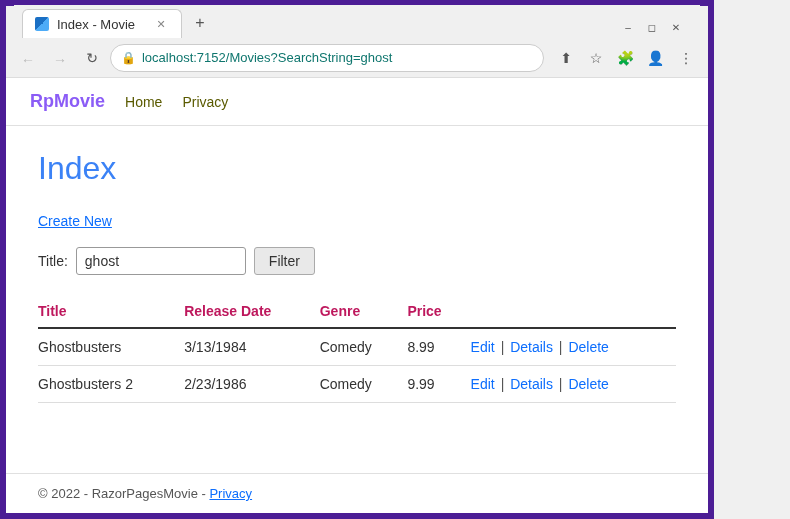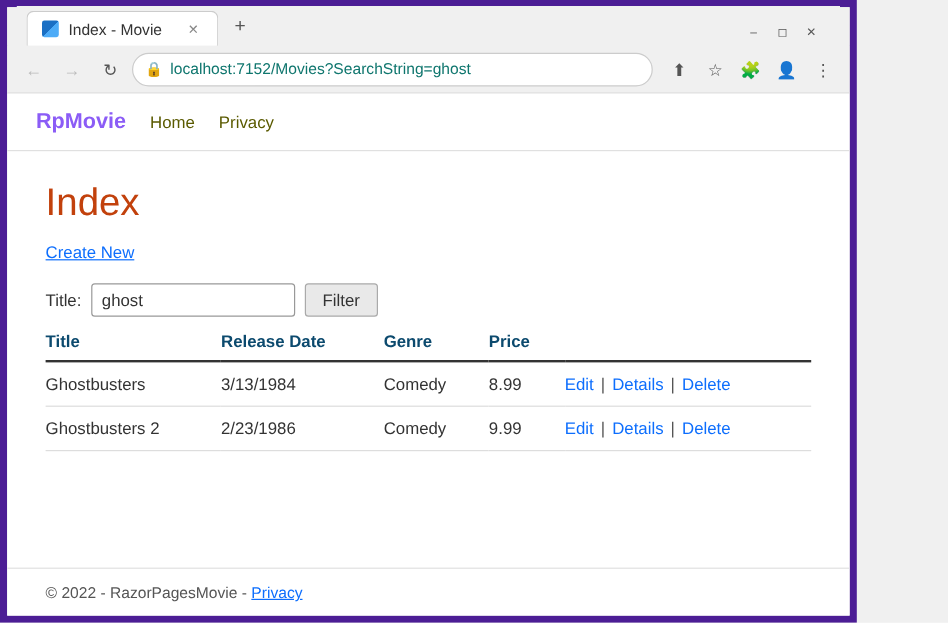--- a/index.html
+++ b/index.html
@@ -29,33 +29,33 @@
     
     .page-area { flex: 1; background: #fff; overflow-y: auto; display: flex; flex-direction: column; }
 
     
     .site-nav { height: 48px; border-bottom: 1px solid #e0e0e0; display: flex; align-items: center; padding: 0 24px; gap: 20px; }
     .brand { font-size: 18px; font-weight: 600; color: #8b5cf6; }
     .nav-link { font-size: 14px; color: #5a5a00; text-decoration: none; cursor: pointer; }
 
     
     .main-content { padding: 24px 32px; flex: 1; }
-    .page-title { font-size: 32px; font-weight: 400; color: #c2410c; margin-bottom: 15px; }
+    .page-title { font-size: 32px; font-weight: 400; color: #3b82f6; margin-bottom: 26px; }
     .create-new-link { color: #0d6efd; text-decoration: underline; cursor: pointer; font-size: 14px; margin-bottom: 14px; display: inline-block; }
 
     
-    .filter-form { display: flex; align-items: center; gap: 8px; margin-bottom: 4px; margin-top: 4px; }
+    .filter-form { display: flex; align-items: center; gap: 8px; margin-bottom: 20px; margin-top: 4px; }
     .filter-label { font-size: 14px; color: #333; }
     .filter-input { height: 28px; border: 1px solid #999; border-radius: 3px; padding: 0 8px; font-size: 14px; width: 170px; outline: none; color: #333; }
     .filter-btn { height: 28px; padding: 0 14px; background: #e9e9e9; border: 1px solid #aaa; border-radius: 3px; font-size: 14px; cursor: pointer; color: #333; }
 
     
     .movies-table { width: 100%; border-collapse: collapse; }
     .movies-table thead tr { border-bottom: 2px solid #333; }
-    .movies-table th { text-align: left; padding: 8px 12px 8px 0; font-weight: 700; font-size: 14px; color: #0c4a6e; }
+    .movies-table th { text-align: left; padding: 8px 12px 8px 0; font-weight: 700; font-size: 14px; color: #be185d; }
     .movies-table td { padding: 10px 12px 10px 0; font-size: 14px; color: #333; }
     .movies-table tbody tr { border-bottom: 1px solid #ddd; }
     .action-link { color: #0d6efd; text-decoration: none; cursor: pointer; font-size: 14px; }
     .action-sep { color: #555; margin: 0 2px; }
 
     
     .site-footer { border-top: 1px solid #e0e0e0; padding: 12px 32px; font-size: 13px; color: #555; }
     .footer-privacy { color: #0d6efd; text-decoration: underline; cursor: pointer; }
   </style>
 </head>

